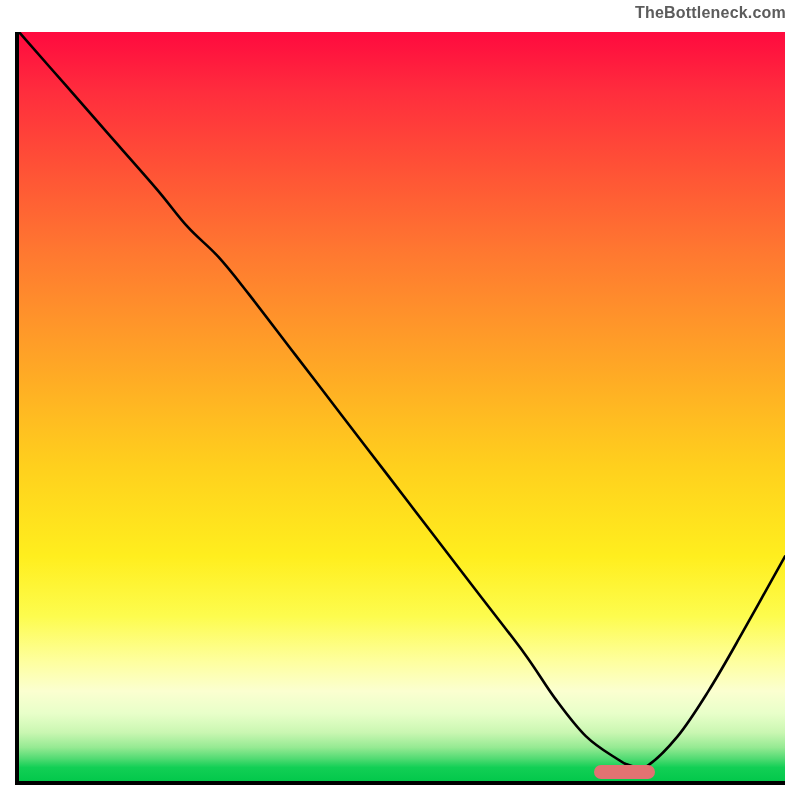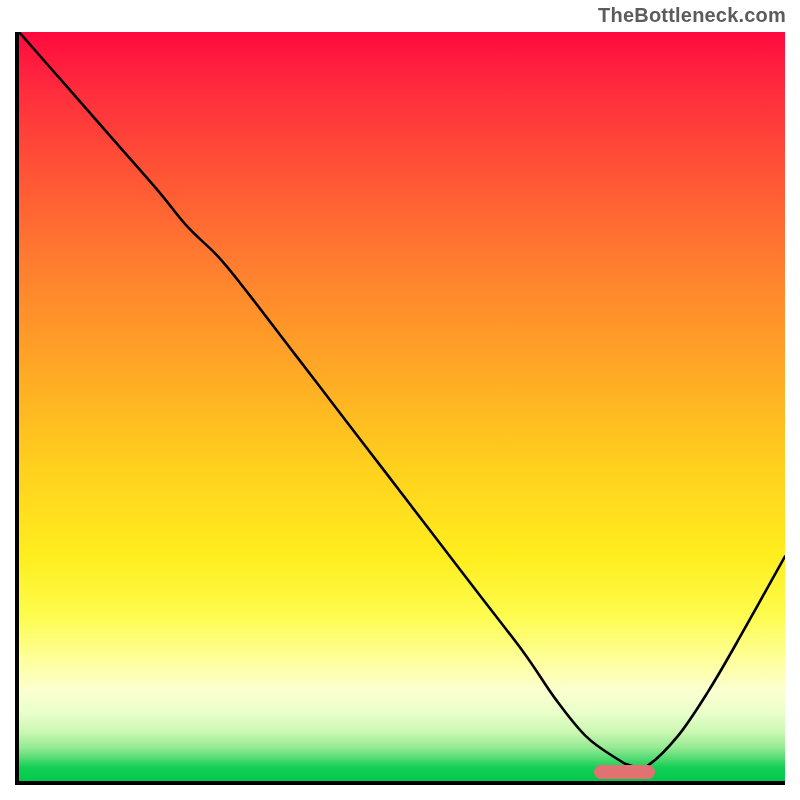--- a/index.html
+++ b/index.html
@@ -13,21 +13,21 @@
   }
   .chart-container {
     position: relative;
     width: 800px;
     height: 800px;
   }
   .watermark {
     position: absolute;
     top: 4px;
     right: 14px;
-    font-size: 20px;
+    font-size: 16px;
     font-weight: 600;
     color: #5c5c5c;
     letter-spacing: 0.2px;
     z-index: 4;
   }
   .plot-area {
     position: absolute;
     left: 15px;
     top: 32px;
     width: 770px;

